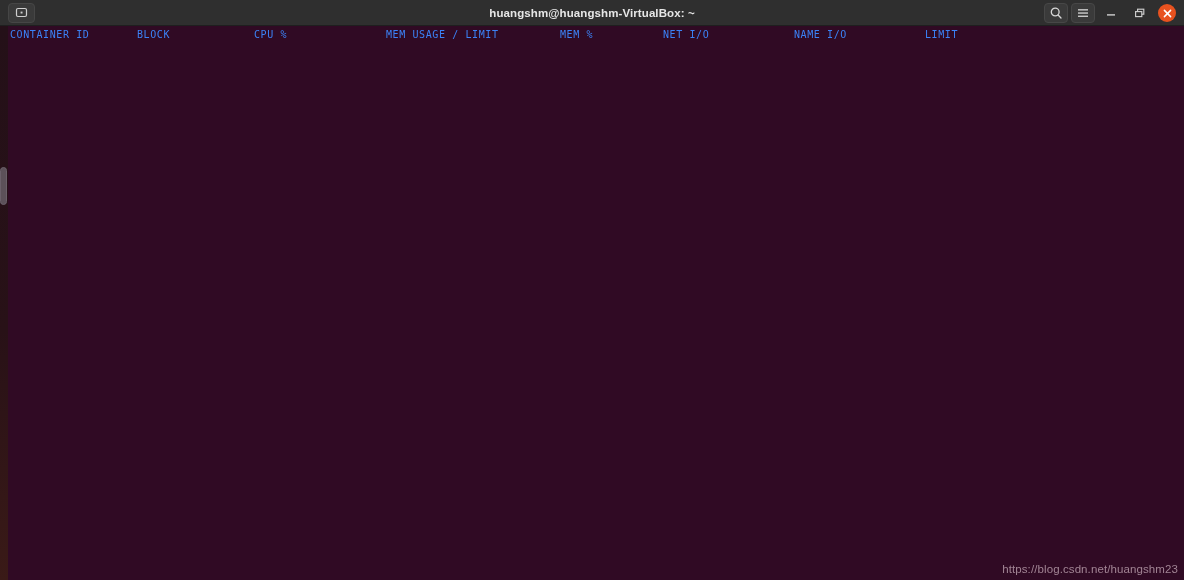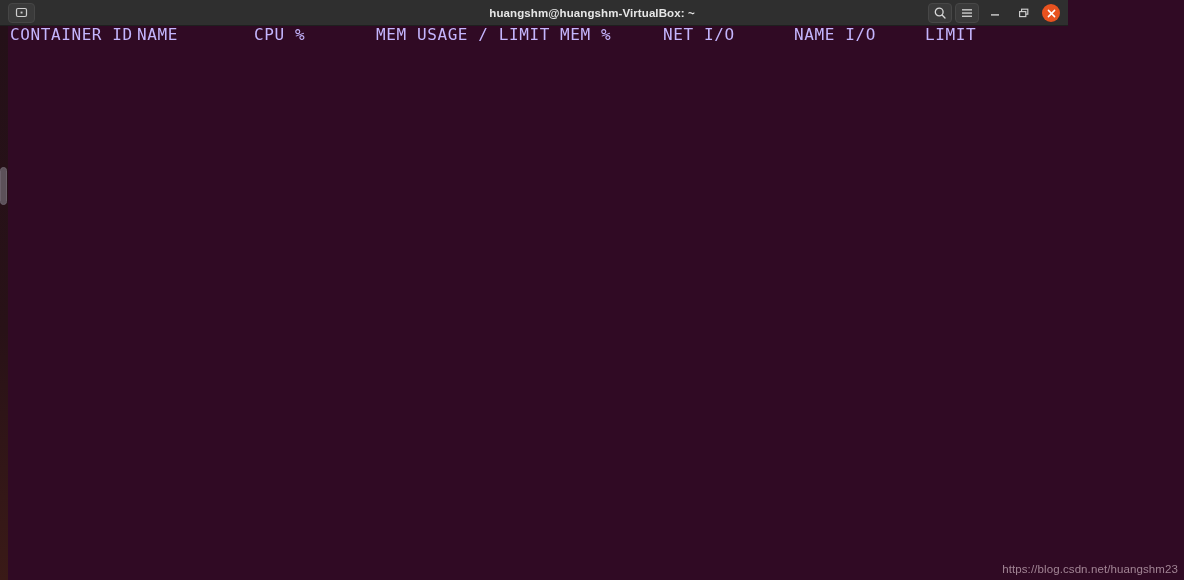--- a/index.html
+++ b/index.html
@@ -16,21 +16,21 @@
     width: 1184px;
     height: 580px;
     overflow: hidden;
     background: #300a24;
   }
 
   
   .titlebar {
     position: absolute;
     top: 0; left: 0;
-    width: 1068px;
+    width: 1184px;
     height: 26px;
     background: #2f2f2f;
     border-bottom: 1px solid #1f1f1f;
     display: flex;
     align-items: center;
     box-sizing: border-box;
   }
 
   .titlebar-left {
     display: flex;
@@ -160,23 +160,23 @@
     color: #d3d7cf;
   }
 
   .header-row {
     position: absolute;
     top: 0;
     left: 0;
     height: 17px;
     white-space: pre;
     font-family: "DejaVu Sans Mono", "Liberation Mono", monospace;
-    font-size: 16px;
+    font-size: 10px;
     letter-spacing: 0.6px;
-    color: #c4b5fd;
+    color: #3b82f6;
   }
 
   .col { position: absolute; top: 0; white-space: pre; }
 
   .watermark {
     position: absolute;
     right: 6px;
     bottom: 5px;
     font-family: "Liberation Sans", sans-serif;
     font-size: 11.5px;
@@ -248,23 +248,23 @@
 
   <div class="terminal">
 
     <div class="scroll-gutter">
       <div class="scroll-thumb"></div>
     </div>
 
     <div class="term-content">
       <div class="header-row">
         <span class="col" style="left:2px">CONTAINER ID</span>
-        <span class="col" style="left:129px">NAME</span>
+        <span class="col" style="left:129px">BLOCK</span>
         <span class="col" style="left:246px">CPU %</span>
-        <span class="col" style="left:368px">MEM USAGE / LIMIT</span>
+        <span class="col" style="left:378px">MEM USAGE / LIMIT</span>
         <span class="col" style="left:552px">MEM %</span>
         <span class="col" style="left:655px">NET I/O</span>
         <span class="col" style="left:786px">NAME I/O</span>
         <span class="col" style="left:917px">LIMIT</span>
       </div>
     </div>
 
     <div class="watermark">https://blog.csdn.net/huangshm23</div>
 
   </div>

